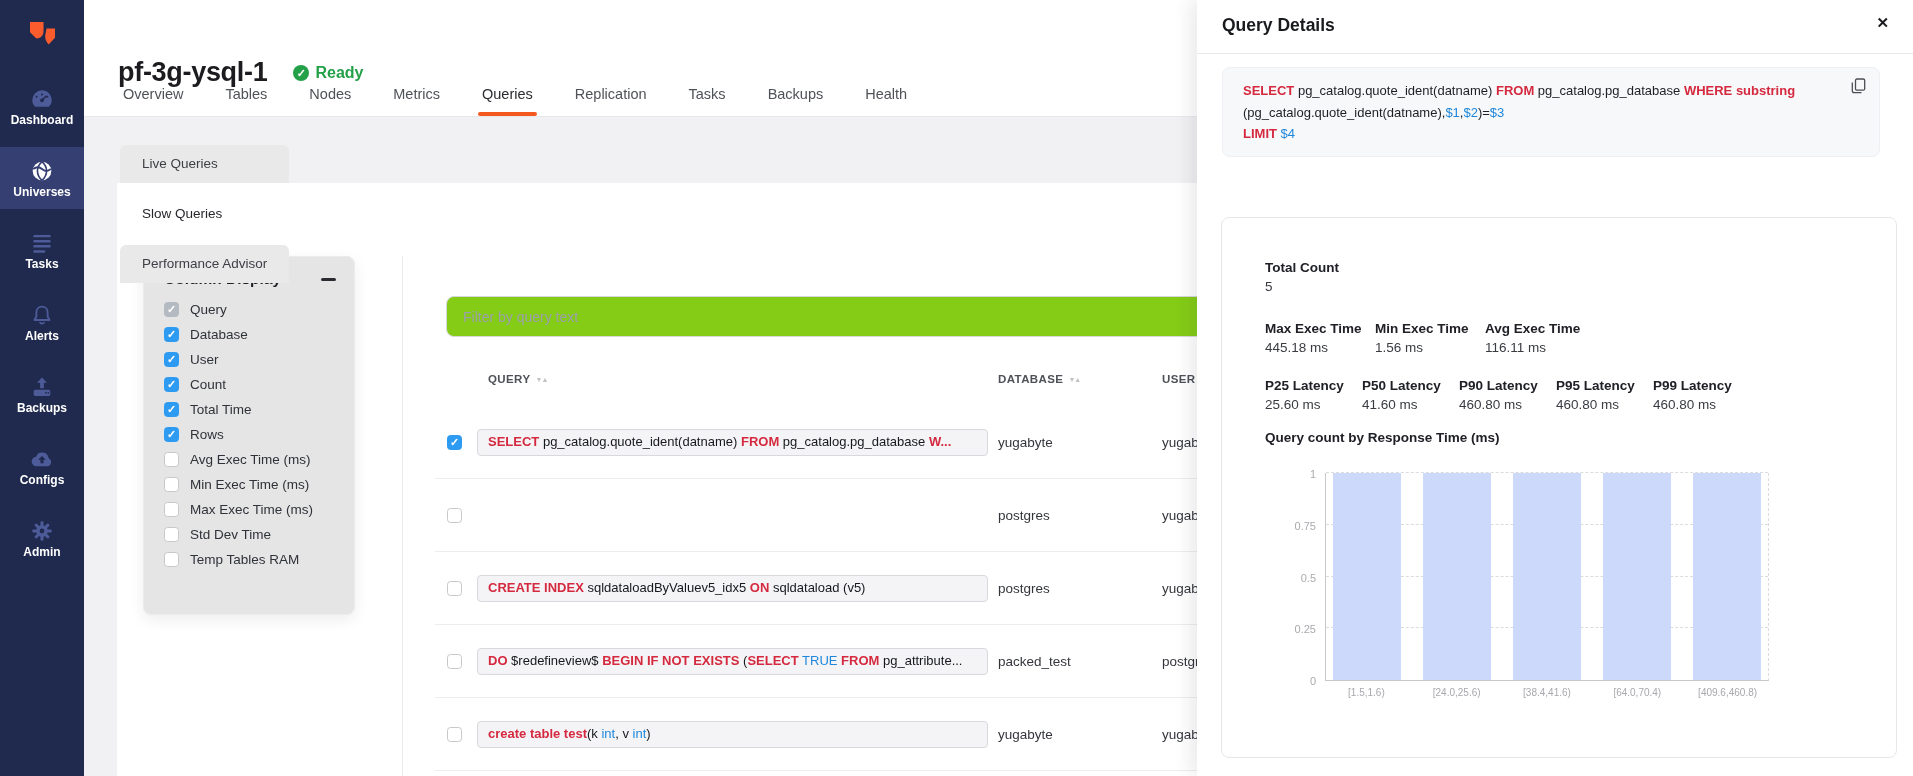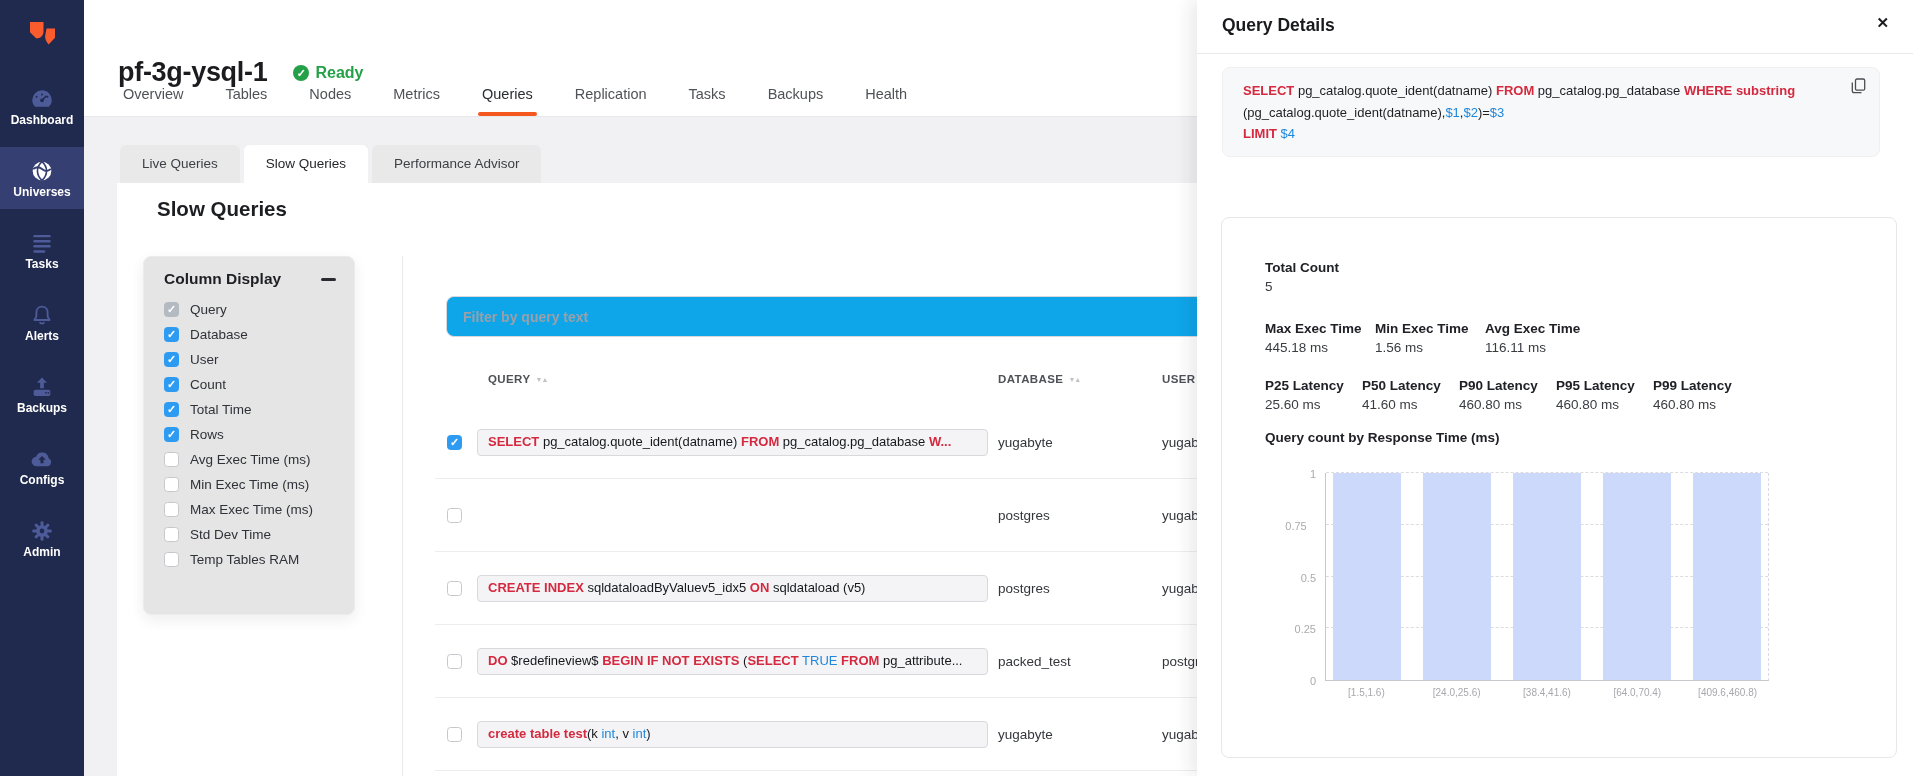--- a/index.html
+++ b/index.html
@@ -22,21 +22,21 @@
   .title-row{position:absolute;left:34px;top:10px;display:flex;margin-top:47px;}
   .uni-title{font-size:27px;margin:0;font-weight:700;color:#1c1c20;letter-spacing:-0.3px;}
   .ready{display:flex;align-items:center;margin-left:26px;color:#24a148;font-weight:700;font-size:16px;}
   .ready-ic{width:16px;height:16px;border-radius:50%;background:#24a148;color:#fff;font-size:11px;line-height:16px;text-align:center;margin-right:6px;font-weight:700;flex:none;}
   #header-tabs{position:absolute;left:39px;bottom:0;display:flex;gap:42px;}
   .htab{font-size:14.5px;color:#4f5257;padding:10px 0 14px;cursor:pointer;position:relative;white-space:nowrap;}
   .htab.active{color:#2b2d31;}
   .htab.active::after{content:"";position:absolute;left:-4px;right:-4px;bottom:0;height:4px;background:#f4581f;border-radius:2px;}
 
   
-  .subtabs{position:absolute;left:120px;top:145px;display:flex;gap:4px;z-index:2;}
+  .subtabs{position:absolute;left:120px;top:145px;display:flex;gap:12px;z-index:2;flex-direction:column;}
   .stab{height:38px;line-height:38px;padding:0 22px;background:#e9e9ea;border-radius:6px 6px 0 0;font-size:13.5px;color:#3e4045;cursor:pointer;white-space:nowrap;}
   .stab.active{background:#fff;color:#26272b;}
 
   
   .card{position:absolute;left:117px;top:183px;width:1083px;height:593px;background:#fff;z-index:1;}
   .sq-heading{position:absolute;left:40px;top:14px;font-size:20.5px;margin:0;color:#1d1e22;font-weight:700;}
 
   .coldisplay{position:absolute;left:26px;top:73px;width:212px;height:359px;background:#e5e5e5;border:1px solid #ececef;border-radius:8px;box-shadow:0 5px 14px rgba(40,40,60,.08);z-index:3;}
   .cd-head{display:flex;justify-content:space-between;align-items:center;padding:13px 18px 9px 20px;}
   .cd-title{font-size:15.5px;font-weight:700;color:#1e1f24;}
@@ -44,21 +44,21 @@
   .cd-min::after{content:"";position:absolute;left:0;top:6px;width:15px;height:2.6px;background:#2a2b30;border-radius:2px;}
   .opt{display:flex;align-items:center;height:25px;padding-left:20px;cursor:pointer;}
   .cb{width:15px;height:15px;border:1.5px solid #c6c8cc;border-radius:3.5px;background:#fff;position:relative;flex:none;cursor:pointer;}
   .cb.on{background:#2e9bf2;border-color:#2e9bf2;}
   .cb.on::after{content:"✓";position:absolute;left:0;top:0;right:0;bottom:0;color:#fff;font-size:11px;font-weight:700;line-height:13px;text-align:center;}
   .cb.on.dis{background:#b4bac2;border-color:#b4bac2;}
   .opt-label{font-size:13.5px;color:#2f3238;margin-left:11px;white-space:nowrap;}
 
   .vdiv{position:absolute;left:285px;top:73px;bottom:0;width:1px;background:#e9e9eb;}
 
-  .filter{position:absolute;left:329px;top:113px;width:758px;height:41px;border:1px solid #d8d8dc;border-radius:8px;padding:0 16px;font-size:14px;color:#333;font-family:inherit;outline:none;background:#0ea5e9;font-weight:bold;}
+  .filter{position:absolute;left:329px;top:113px;width:758px;height:41px;border:1px solid #d8d8dc;border-radius:8px;padding:0 16px;font-size:14px;color:#333;font-family:inherit;outline:none;background:#84cc16;}
   .filter::placeholder{color:#9ba0a8;}
 
   .th{position:absolute;top:190px;font-size:11.5px;font-weight:700;color:#4e5158;letter-spacing:.4px;white-space:nowrap;}
   .th-q{left:371px;} .th-d{left:881px;} .th-u{left:1045px;}
   .sort{font-size:7px;color:#c2c2c6;margin-left:5px;letter-spacing:-1px;vertical-align:1.5px;font-weight:400;}
 
   .trow{position:absolute;left:318px;right:-3px;height:73px;border-bottom:1px solid #ededef;}
   .rcb{position:absolute;left:12px;top:29px;}
   .chip{position:absolute;left:42px;top:23px;width:511px;height:27px;background:#f4f4f6;border:1px solid #d9d9dd;border-radius:4px;padding:0 10px;font-size:13px;line-height:24px;color:#16181d;white-space:nowrap;overflow:hidden;}
   .kw{color:#d5293f;font-weight:700;}
@@ -377,21 +377,21 @@
             <div class="bar" style="height: 100%; background: rgb(205, 217, 251);"></div>
             <div class="bar" style="height: 100%; background: rgb(205, 217, 251);"></div>
             <div class="bar" style="height: 100%; background: rgb(205, 217, 251);"></div>
           </div>
       <div class="ylab" style="bottom: calc(0% - 7px);">0</div>
           <div class="grid" style="bottom: 25%;"></div>
           <div class="ylab" style="bottom: calc(25% - 7px);">0.25</div>
           <div class="grid" style="bottom: 50%;"></div>
           <div class="ylab" style="bottom: calc(50% - 7px);">0.5</div>
           <div class="grid" style="bottom: 75%;"></div>
-          <div class="ylab" style="bottom: calc(75% - 7px); text-align: center;">0.75</div>
+          <div class="ylab" style="bottom: calc(75% - 7px);">0.75</div>
           <div class="grid" style="bottom: 100%;"></div>
           <div class="ylab" style="bottom: calc(100% - 7px);">1</div>
         </div>
       <div class="xlabels" id="xlabels">
           <div class="xlab">[1.5,1.6)</div>
           <div class="xlab">[24.0,25.6)</div>
           <div class="xlab">[38.4,41.6)</div>
           <div class="xlab">[64.0,70.4)</div>
           <div class="xlab">[409.6,460.8)</div>
         </div>

